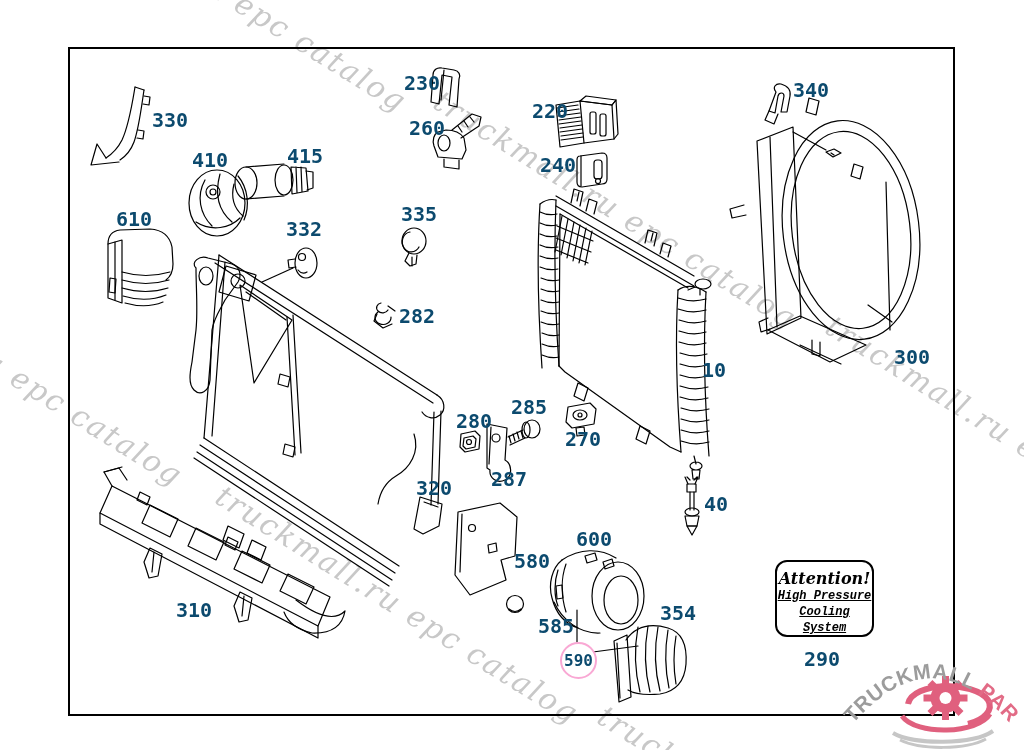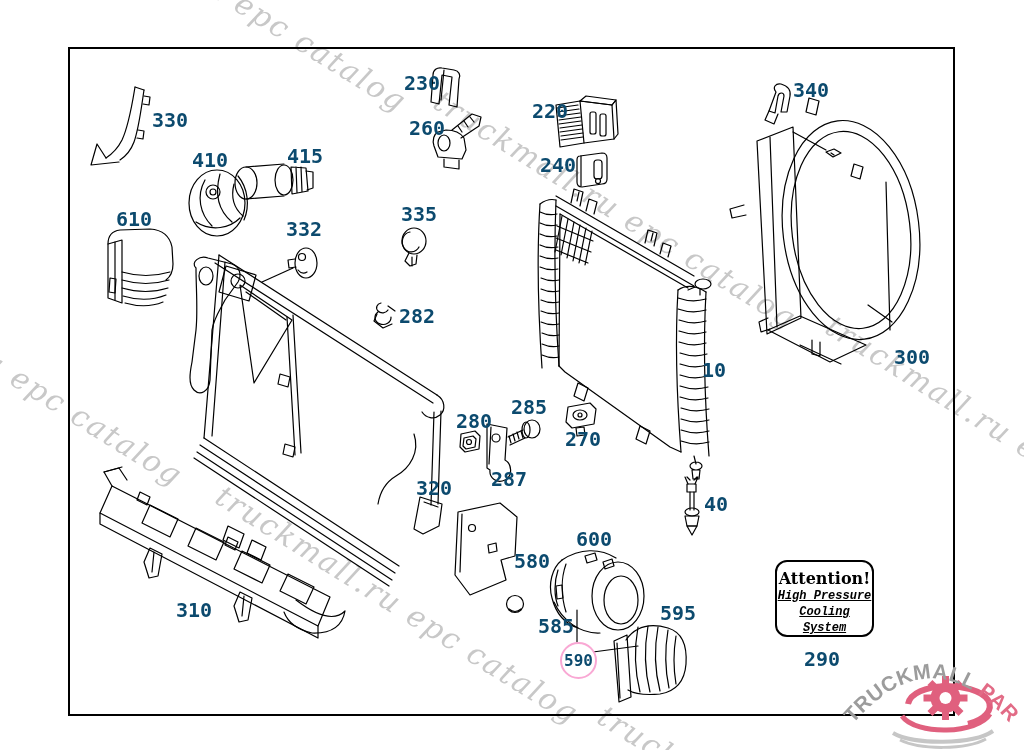--- a/index.html
+++ b/index.html
@@ -16,21 +16,21 @@
   #art{position:absolute;left:0;top:0;}
   
   .part-label{position:absolute;font-family:"DejaVu Sans Mono",monospace;font-size:20px;
       font-weight:600;color:#0c4a6e;line-height:1;letter-spacing:0;}
   .part-label.circled{width:33px;height:33px;border:2px solid #f9a8d4;border-radius:50%;
       display:flex;align-items:center;justify-content:center;font-size:16px;background:#fff;}
   
   #attention-box{position:absolute;left:775px;top:560px;width:99px;height:77px;
       border:2.5px solid #000;border-radius:12px;background:#fff;text-align:center;
       padding-top:8px;box-sizing:border-box;}
-  #attention-box .att-title{font-family:"DejaVu Serif",serif;font-weight:700;
+  #attention-box .att-title{font-family:"DejaVu Serif",serif;font-style:italic;font-weight:700;
       font-size:16px;color:#000;line-height:1.1;}
   #attention-box .att-sub{font-family:Liberation Mono, monospace;font-style:italic;font-weight:700;
       font-size:12px;color:#000;text-decoration:underline;line-height:1.35;}
   
   #brand-logo{position:absolute;left:838px;top:638px;}
 </style>
 </head>
 <body>
 
 <div id="page">
@@ -323,21 +323,21 @@
       <div class="part-label" style="left: 416px; top: 478px;">320</div>
       <div class="part-label" style="left: 176px; top: 600px;">310</div>
       <div class="part-label" style="left: 456px; top: 411px;">280</div>
       <div class="part-label" style="left: 511px; top: 397px;">285</div>
       <div class="part-label" style="left: 491px; top: 469px;">287</div>
       <div class="part-label" style="left: 565px; top: 429px;">270</div>
       <div class="part-label" style="left: 704px; top: 494px;">40</div>
       <div class="part-label" style="left: 514px; top: 531px; margin-top: 20px;">580</div>
       <div class="part-label" style="left: 500px; top: 616px; margin-left: 38px;">585</div>
       <div class="part-label" style="left: 576px; top: 529px;">600</div>
-      <div class="part-label" style="left: 660px; top: 603px;">595</div>
+      <div class="part-label" style="left: 660px; top: 603px;">354</div>
       <div class="part-label circled" style="left: 560px; top: 642px;">590</div>
       <div class="part-label" style="left: 804px; top: 649px;">290</div>
     </div>
 
   <div id="attention-box">
     <div class="att-title">Attention!</div>
     <div class="att-sub">High Pressure Cooling</div>
     <div class="att-sub">System</div>
   </div>
 

